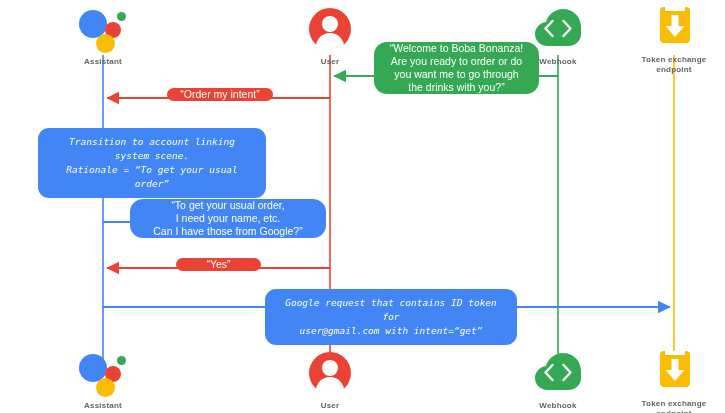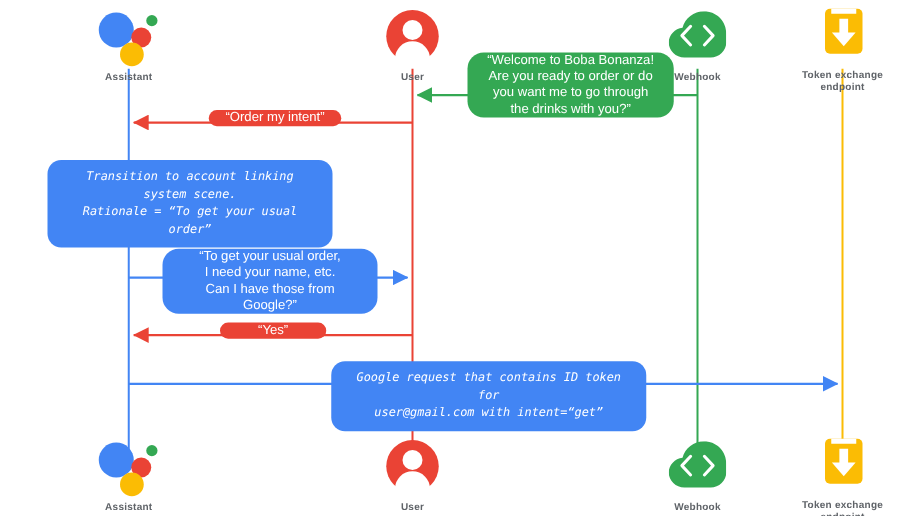--- a/index.html
+++ b/index.html
@@ -225,20 +225,20 @@
 <div class="bubble green" style="left:374px; top:42px; width:165px;">“Welcome to Boba Bonanza!
 Are you ready to order or do
 you want me to go through
 the drinks with you?”</div>
 
 <div class="bubble red" style="left:167px; top:88px; width:106px;">“Order my intent”</div>
 
 <div class="note" style="left:2px; top:128px; width:228px;margin-left:36px;">Transition to account linking system scene.
 Rationale = “To get your usual order”</div>
 
-<div class="bubble blue" style="left:130px; top:199px; width:172px;">“To get your usual order,
+<div class="bubble blue" style="left:130px; top:199px; width:196px;">“To get your usual order,
 I need your name, etc.
 Can I have those from Google?”</div>
 
 <div class="bubble red" style="left:176px; top:258px; width:85px;">“Yes”</div>
 
 <div class="note" style="left:265px; top:289px; width:252px;">Google request that contains ID token for
 user@gmail.com with intent=“get”</div>
 
 </body></html>

